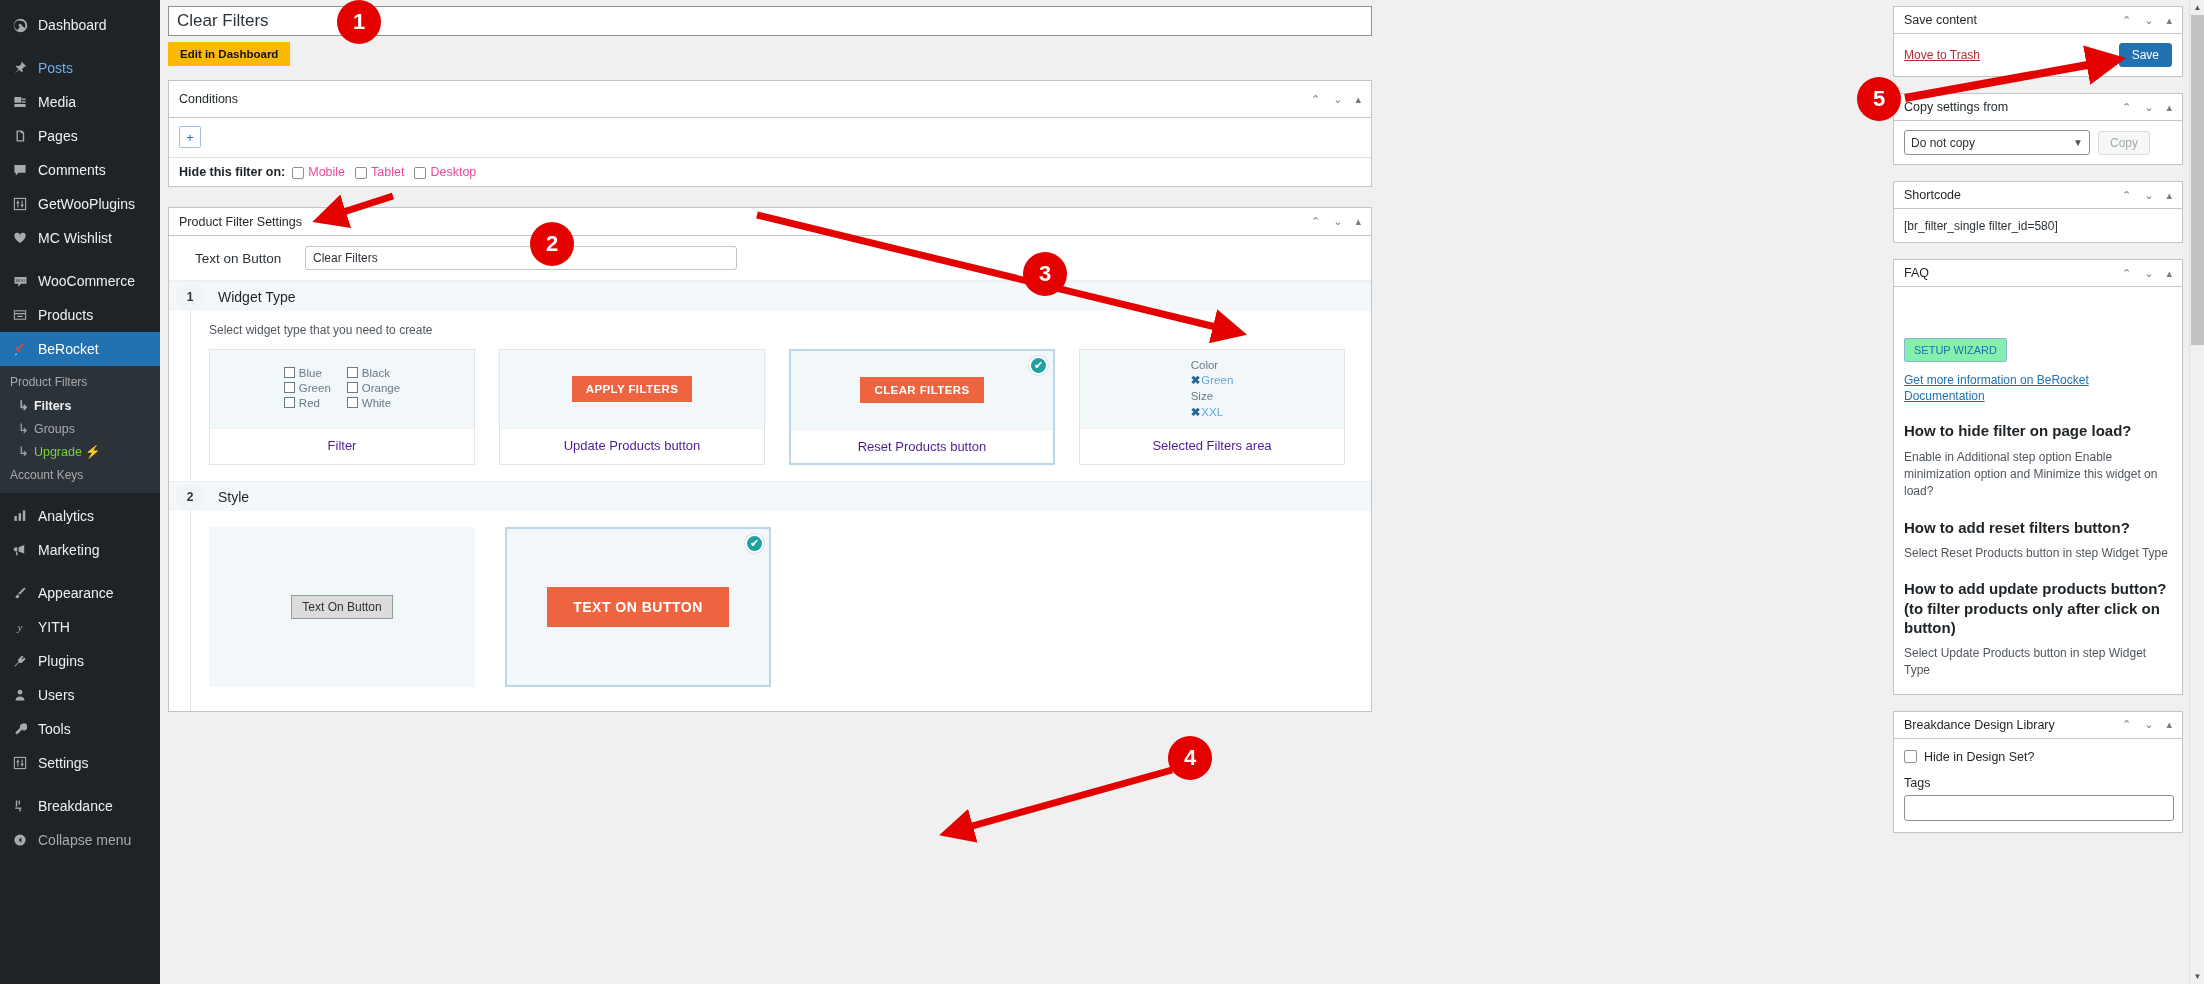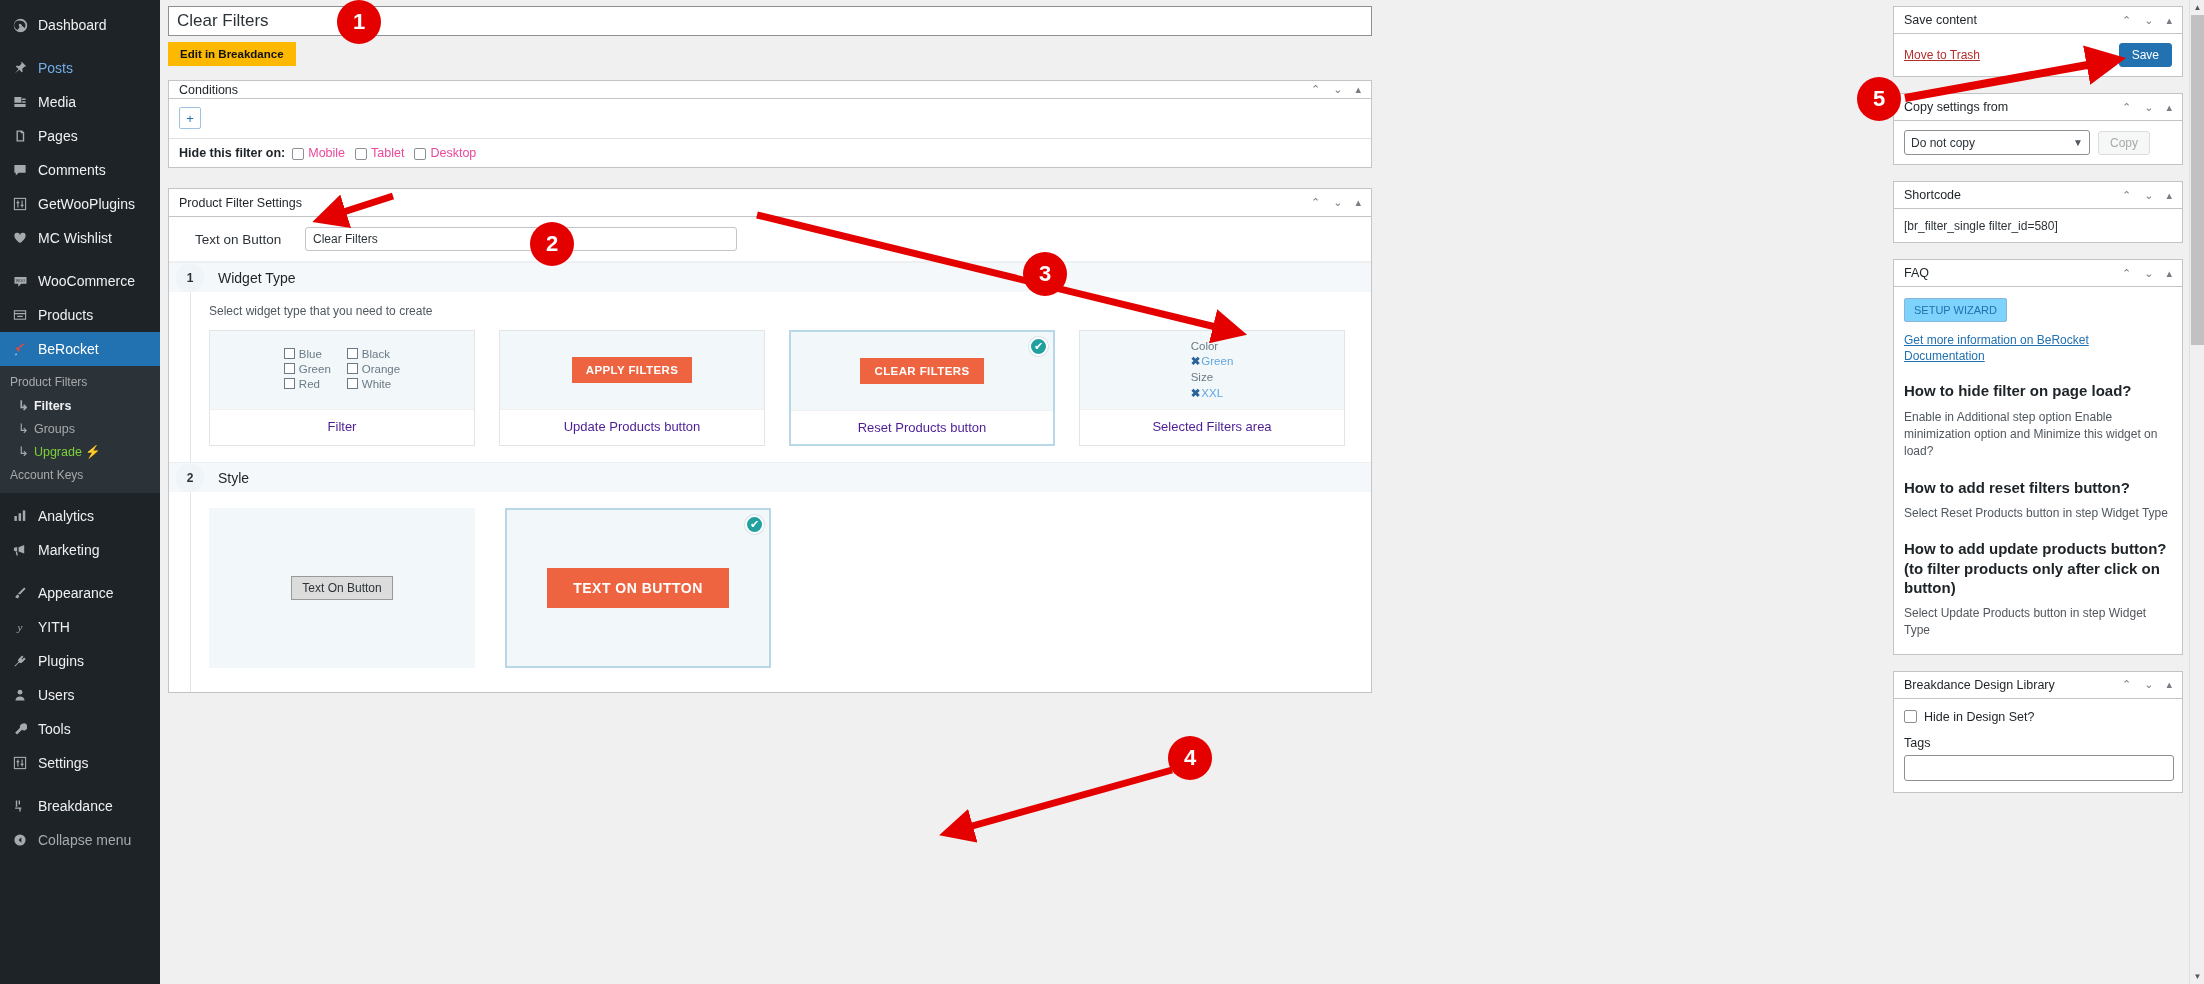--- a/index.html
+++ b/index.html
@@ -118,21 +118,21 @@
 
   
   .postbox {
     background: #fff;
     border: 1px solid #c3c4c7;
     margin-top: 16px;
     width: 1204px;
   }
   .pb-head {
     display: flex; align-items: center;
-    height: 18px;
+    height: 37px;
     padding: 0 10px;
     border-bottom: 1px solid #c3c4c7;
     font-size: 12.5px;
     font-weight: normal;
     color: #1d2327;
   }
   .pb-head .pb-title { flex: 1; }
   .pb-ctrls { display: flex; align-items: center; gap: 13px; color: #787c82; }
   .pb-ctrls span { cursor: pointer; font-size: 11px; line-height: 1; }
   .pb-body { padding: 8px 10px; }
@@ -321,24 +321,25 @@
   .sel .cv { color: #50575e; font-size: 10px; }
   .copy-btn {
     background: #f6f7f7; color: #a7aaad;
     border: 1px solid #dcdcde;
     border-radius: 3px;
     font-size: 12px; padding: 4px 11px;
     margin-left: 8px;
   }
   .shortcode-text { font-size: 12px; color: #2c3338; }
   .wizard-btn {
-    border: 1px solid #8ab4d8; background: #7dd3fc; color: #2271b1;
+    border: 1px solid #8ab4d8; background: #86efac; color: #2271b1;
     font-size: 11px; padding: 5px 9px; border-radius: 2px;
     cursor: pointer; display: inline-block;
     font-family: "Liberation Sans", sans-serif;
+    margin-top: 40px;
   }
   .doc-link {
     display: block; margin-top: 10px;
     color: #2271b1; font-size: 12px;
     text-decoration: underline; line-height: 1.35;
     cursor: pointer;
   }
   .faq-q {
     font-size: 15px; font-weight: bold; color: #1d2327;
     line-height: 1.28; margin-top: 17px;
@@ -615,21 +616,21 @@
       <span class="mi-label">Collapse menu</span>
     </div>
   </div>
 
   <div class="main-wrap">
 
     <div class="col-left">
 
       <input class="title-input" value="Clear Filters" style="">
       <br>
-      <button class="bd-btn">Edit in Breakdance</button>
+      <button class="bd-btn">Edit in Dashboard</button>
 
       
       <div class="postbox" style="margin-top:14px">
         <div class="pb-head">
           <span class="pb-title">Conditions</span>
           <span class="pb-ctrls">
             <span>⌃</span>
             <span>⌄</span>
             <span>▴</span>
           </span>

